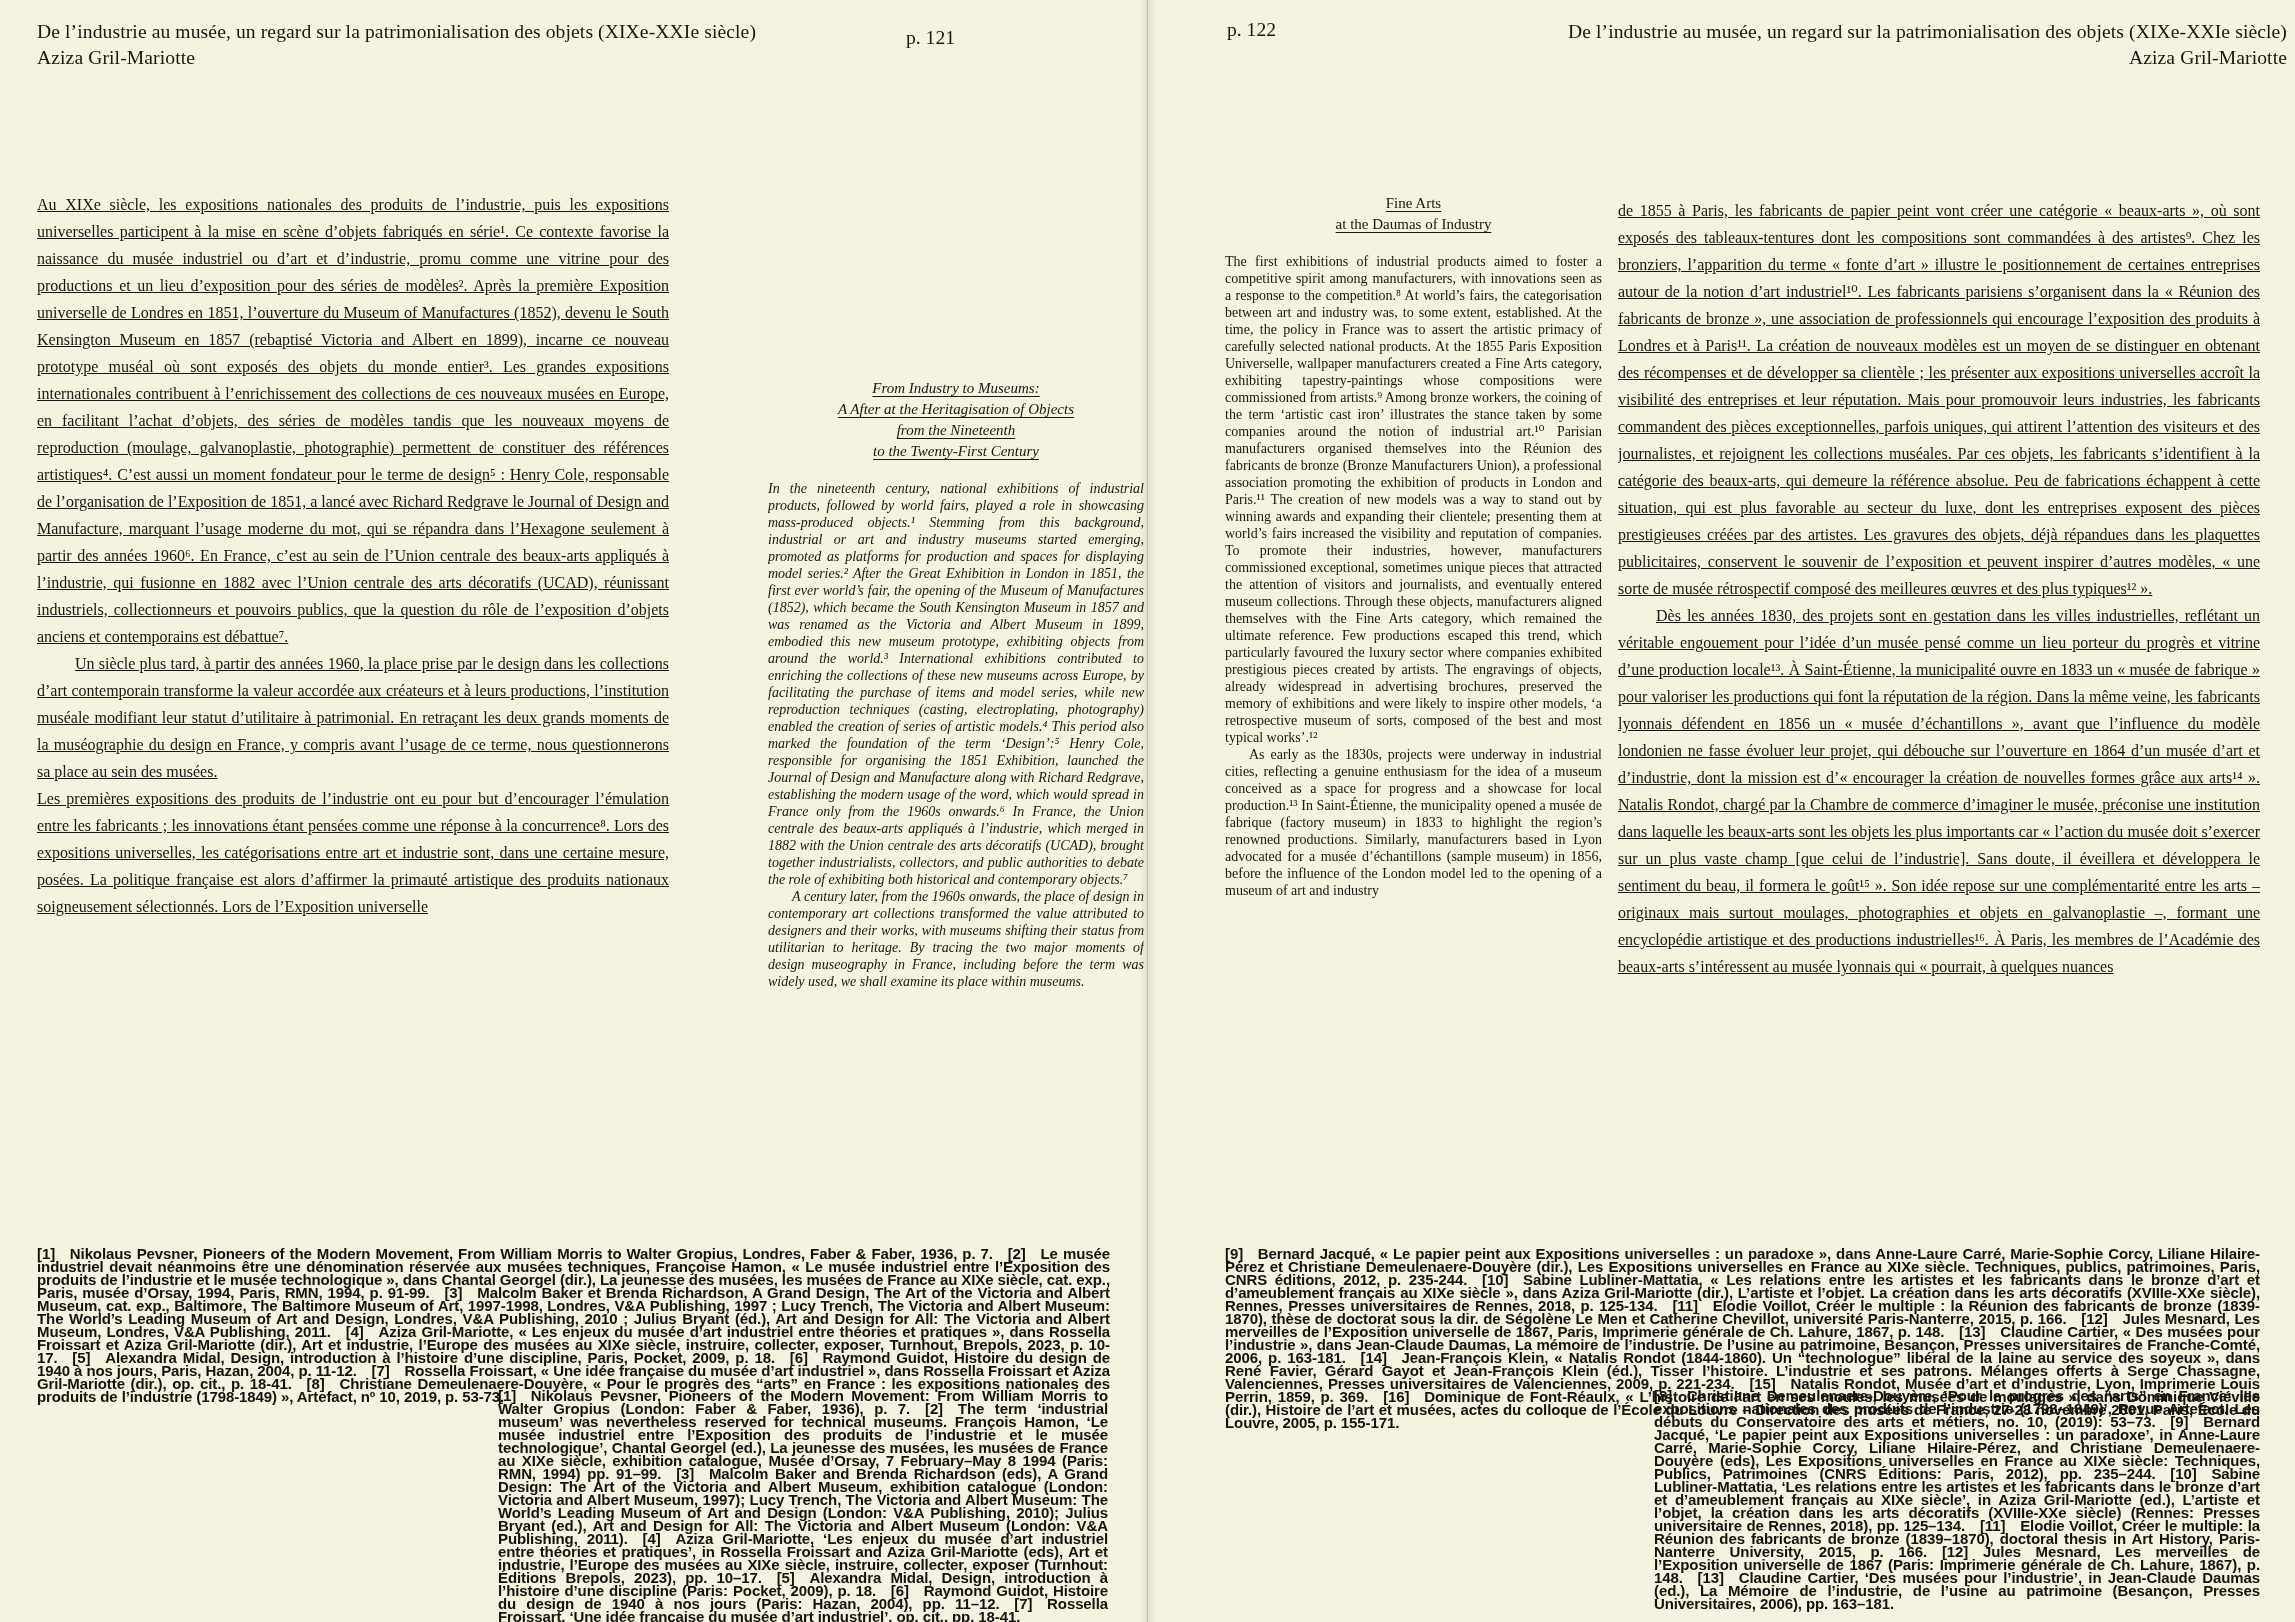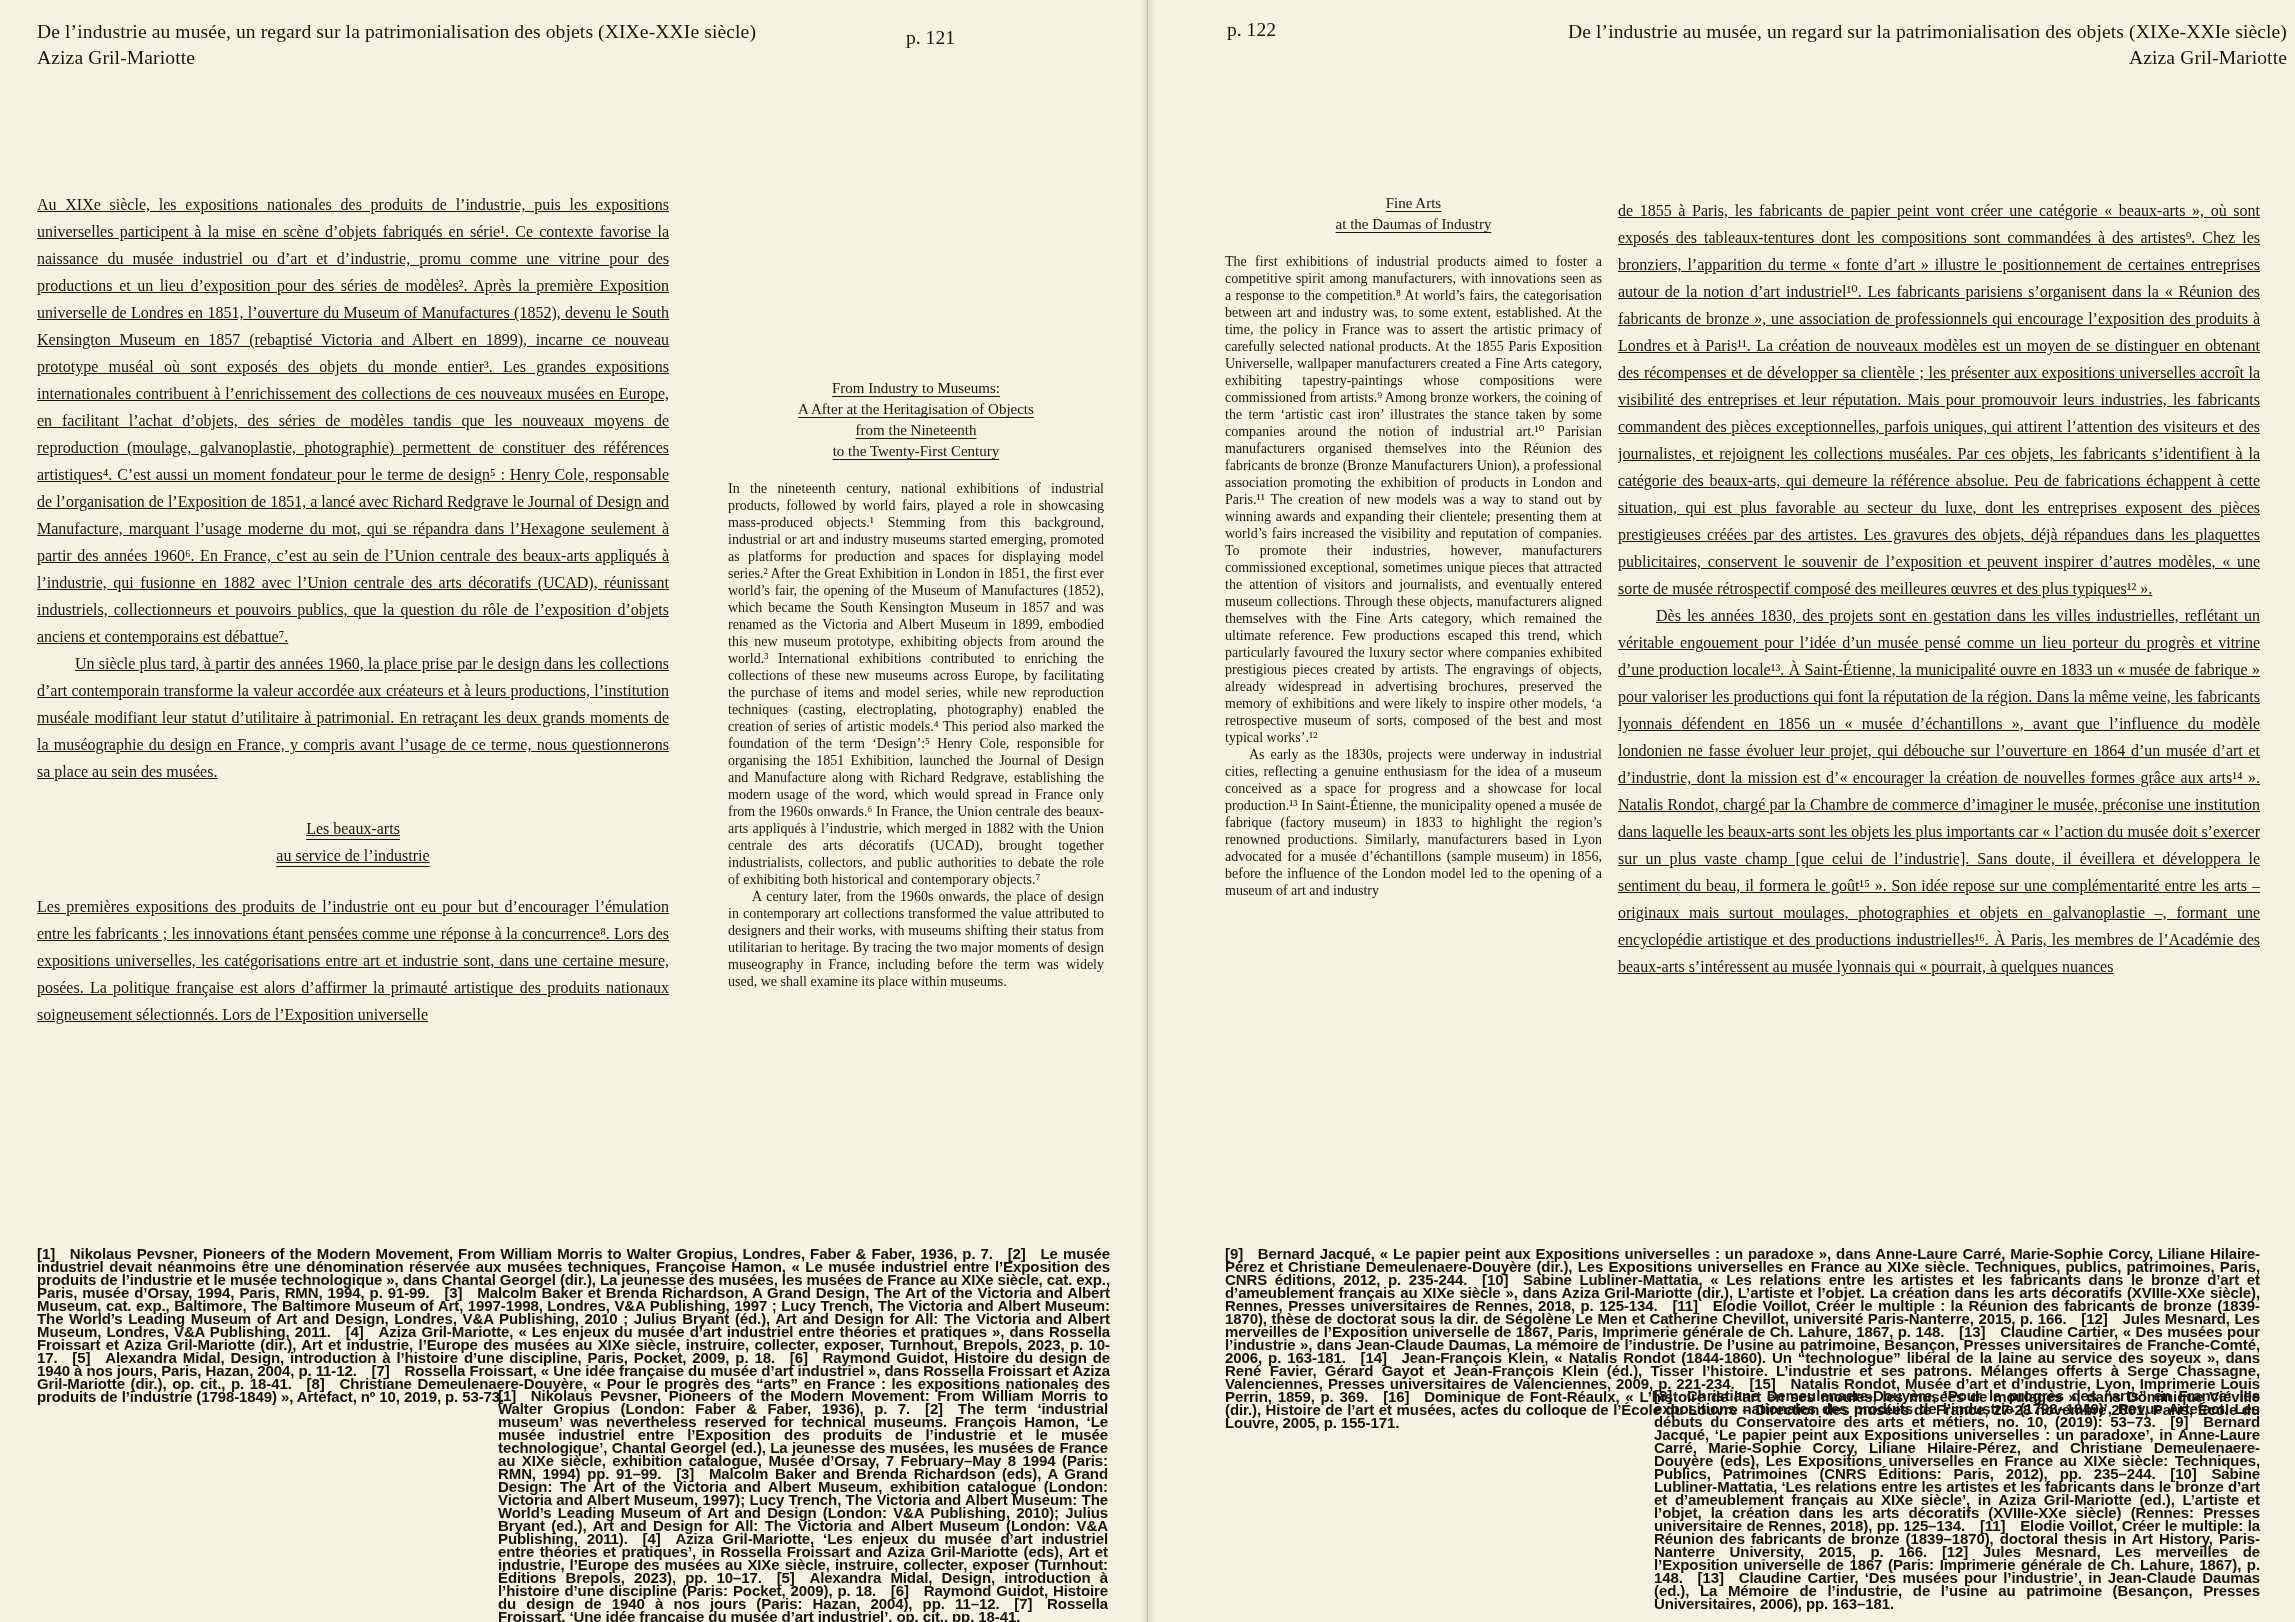--- a/index.html
+++ b/index.html
@@ -27,21 +27,21 @@
   .pagenum{position:absolute;top:19px;font-size:19.6px;}
   .pn-121{left:906px;margin-top:8px;}
   .pn-122{left:1227px;}
   .hdr-right{right:36px;width:986px;text-align:right;}
   
   .fr-col{position:absolute;font-size:16px;line-height:27px;text-align:justify;text-decoration:underline;}
   .fr-left{left:37px;top:191px;width:632px;height:1051px;overflow:hidden;}
   .fr-right{left:1618px;top:197px;width:642px;height:1046px;overflow:hidden;}
   
   .en-col{position:absolute;font-size:14px;line-height:17px;text-align:justify;}
-  .en-left{left:728px;top:378px;width:376px;height:871px;overflow:hidden;}
+  .en-left{left:768px;top:378px;width:376px;height:871px;overflow:hidden;font-style:italic;}
   .en-right{left:1225px;top:193px;width:377px;height:1051px;overflow:hidden;}
   p{margin:0;}
   .indent-fr{text-indent:38px;}
   .indent-en{text-indent:24px;}
   .sec-heading{text-align:center;margin:30px 0 24px 0;}
   .sec-heading span{text-decoration:underline;text-decoration-thickness:1.4px;text-underline-offset:4.7px;}
   .en-heading{text-align:center;margin:0 0 17.6px 0;line-height:21px;font-size:15px;}
   .en-heading span{text-decoration:underline;text-decoration-thickness:1px;text-underline-offset:3.4px;}
   
   .fn{
@@ -68,24 +68,20 @@
 
   <div class="hdr hdr-left">
     <div>De l’industrie au musée, un regard sur la patrimonialisation des objets (XIXe-XXIe siècle)</div>
     <div>Aziza Gril-Mariotte</div>
   </div>
   <div class="pagenum pn-121">p. 121</div>
 
   <div class="fr-col fr-left">
     <p>Au XIXe siècle, les expositions nationales des produits de l’industrie, puis les expositions universelles participent à la mise en scène d’objets fabriqués en série¹. Ce contexte favorise la naissance du musée industriel ou d’art et d’industrie, promu comme une vitrine pour des productions et un lieu d’exposition pour des séries de modèles². Après la première Exposition universelle de Londres en 1851, l’ouverture du Museum of Manufactures (1852), devenu le South Kensington Museum en 1857 (rebaptisé Victoria and Albert en 1899), incarne ce nouveau prototype muséal où sont exposés des objets du monde entier³. Les grandes expositions internationales contribuent à l’enrichissement des collections de ces nouveaux musées en Europe, en facilitant l’achat d’objets, des séries de modèles tandis que les nouveaux moyens de reproduction (moulage, galvanoplastie, photographie) permettent de constituer des références artistiques⁴. C’est aussi un moment fondateur pour le terme de design⁵ : Henry Cole, responsable de l’organisation de l’Exposition de 1851, a lancé avec Richard Redgrave le Journal of Design and Manufacture, marquant l’usage moderne du mot, qui se répandra dans l’Hexagone seulement à partir des années 1960⁶. En France, c’est au sein de l’Union centrale des beaux-arts appliqués à l’industrie, qui fusionne en 1882 avec l’Union centrale des arts décoratifs (UCAD), réunissant industriels, collectionneurs et pouvoirs publics, que la question du rôle de l’exposition d’objets anciens et contemporains est débattue⁷.</p>
     <p class="indent-fr">Un siècle plus tard, à partir des années 1960, la place prise par le design dans les collections d’art contemporain transforme la valeur accordée aux créateurs et à leurs productions, l’institution muséale modifiant leur statut d’utilitaire à patrimonial. En retraçant les deux grands moments de la muséographie du design en France, y compris avant l’usage de ce terme, nous questionnerons sa place au sein des musées.</p>
-    <div class="sec-heading">
-      <div><span>Les beaux-arts</span></div>
-      <div><span>au service de l’industrie</span></div>
-    </div>
     <p>Les premières expositions des produits de l’industrie ont eu pour but d’encourager l’émulation entre les fabricants ; les innovations étant pensées comme une réponse à la concurrence⁸. Lors des expositions universelles, les catégorisations entre art et industrie sont, dans une certaine mesure, posées. La politique française est alors d’affirmer la primauté artistique des produits nationaux soigneusement sélectionnés. Lors de l’Exposition universelle</p>
   </div>
 
   <div class="en-col en-left">
     <div class="en-heading">
       <div><span>From Industry to Museums:</span></div>
       <div><span>A After at the Heritagisation of Objects</span></div>
       <div><span>from the Nineteenth</span></div>
       <div><span>to the Twenty-First Century</span></div>
     </div>

